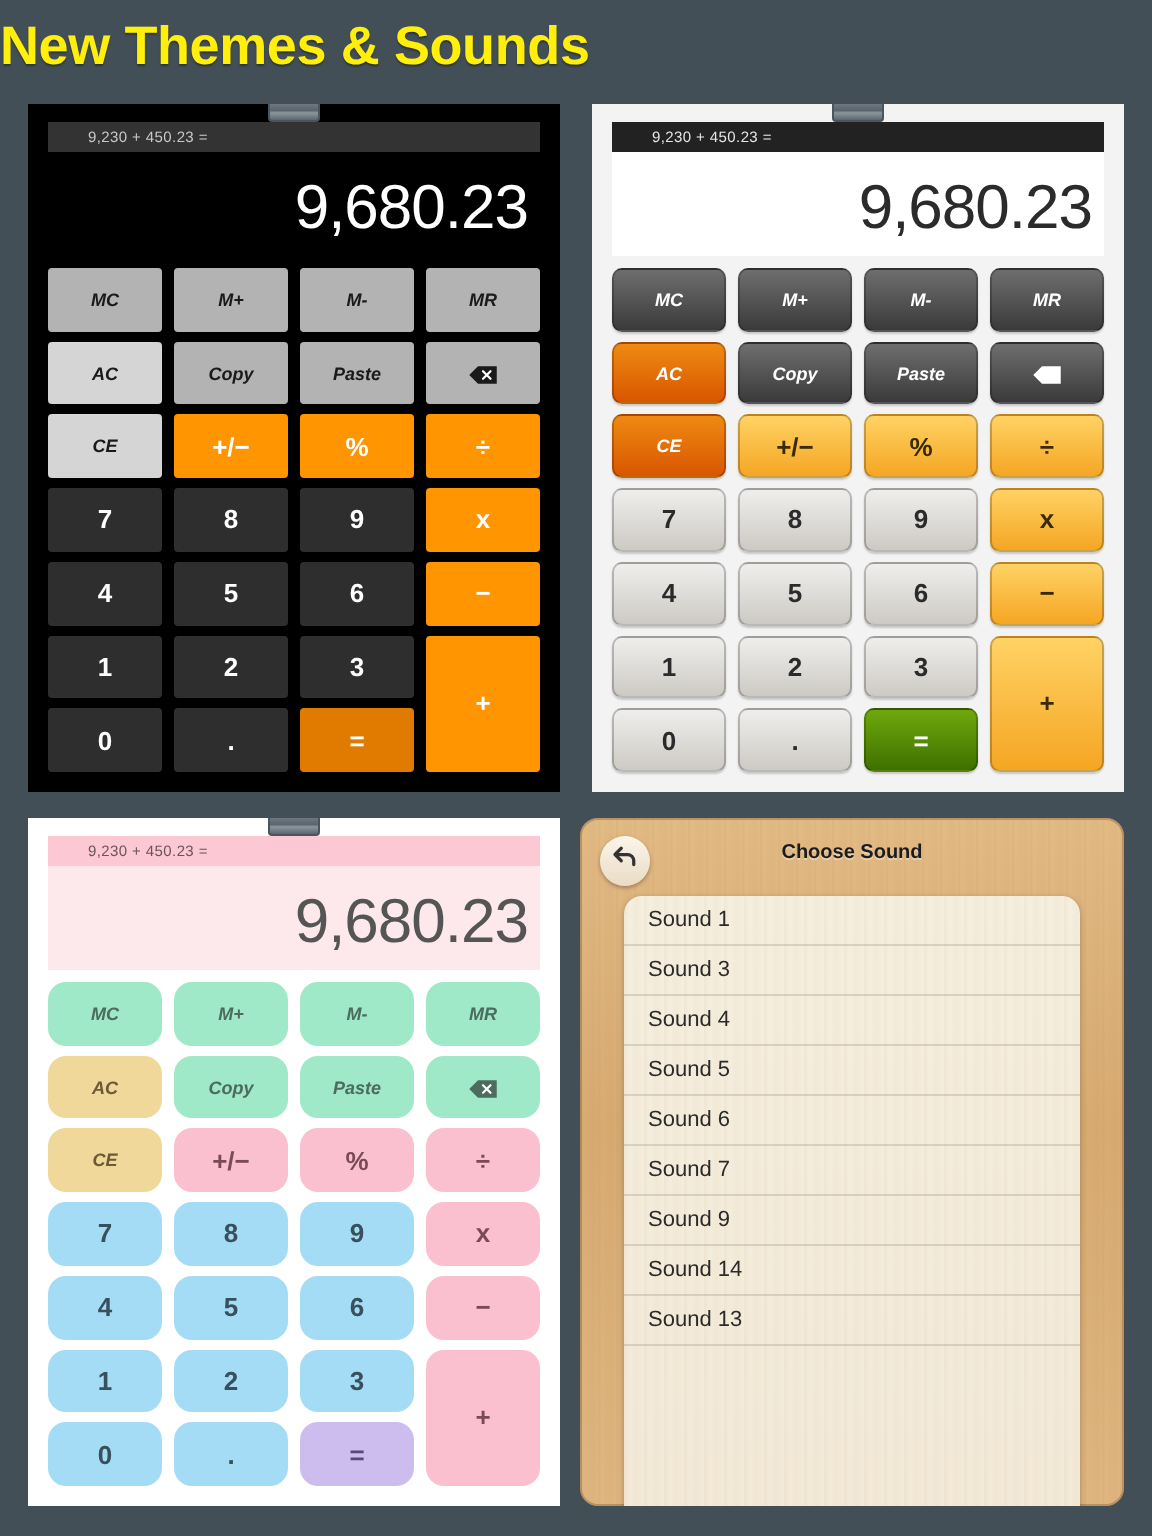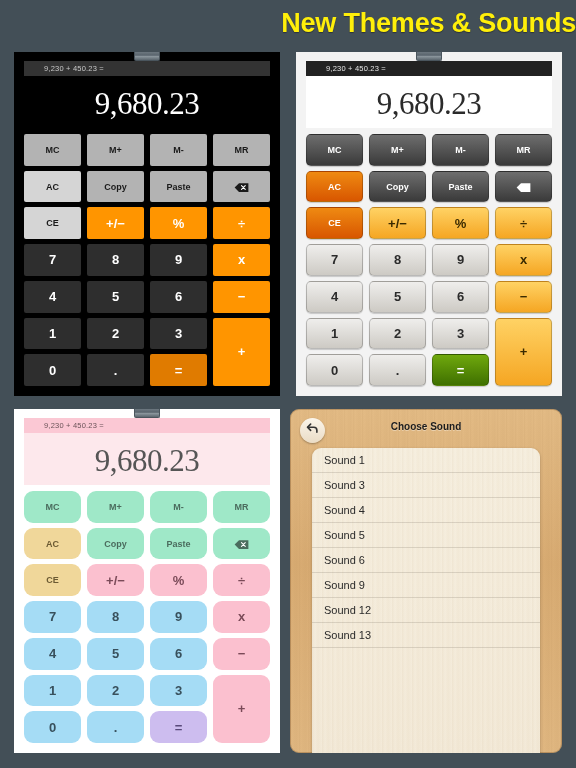--- a/index.html
+++ b/index.html
@@ -7,21 +7,21 @@
     width: 576px; height: 768px;
     background: #434f57;
     font-family: "Liberation Sans", sans-serif;
     overflow: hidden;
   }
   .screen { position: relative; width: 576px; height: 768px; background: #434f57; }
 
   
   .headline {
     position: absolute; top: 8px; left: 0; width: 576px;
-    text-align: right;
+    text-align: left;
     color: #ffef0a;
     font-size: 27px;
     font-weight: bold;
     letter-spacing: -0.2px;
     text-shadow: 0 1px 1px rgba(0,0,0,.35);
   }
 
   
   .device { position: absolute; overflow: hidden; }
   .notch {
@@ -42,39 +42,39 @@
   #dev-pastel { left: 14px; top: 409px; width: 266px; height: 344px; background: #fff; }
 
   
   .calc { position: absolute; inset: 0; display: flex; flex-direction: column; }
   .screenarea { margin: 9px 10px 0 10px; }
   .history {
     font-size: 7.5px; padding: 4px 6px 4px 20px;
     letter-spacing: .2px; height: 15px; line-height: 8px;
   }
   .display {
-    text-align: center; padding: 3px 6px 7px 6px;
+    text-align: right; padding: 3px 6px 7px 6px;
     font-size: 31px; font-weight: 300; letter-spacing: -0.5px;
-    height: 52px; line-height: 50px; font-family: Liberation Serif, serif;
+    height: 52px; line-height: 50px;
   }
 
   .keys {
     flex: 1; margin: 6px 10px 10px 10px;
     display: grid;
     grid-template-columns: repeat(4, 1fr);
     grid-template-rows: repeat(7, 1fr);
     gap: 5px 6px;
   }
   .key {
     display: flex; align-items: center; justify-content: center;
     font-size: 11px; font-weight: bold;
     user-select: none;
   }
   .key.num { font-size: 13px; }
-  .key.small { font-size: 9px; }
+  .key.small { font-size: 9px; font-style: italic; }
   .key.op { font-size: 13px; }
   .key.plus { grid-row: span 2; }
 
   
   .t-dark .history { background: #333; color: #c9c9c9; }
   .t-dark .display { background: #000; color: #fff; }
   .t-dark .screenarea { margin: 9px 10px 0 10px; }
   .t-dark .key { border-radius: 2px; }
   .t-dark .k-mem { background: #b3b3b3; color: #1a1a1a; }
   .t-dark .k-ac  { background: #d5d5d5; color: #1a1a1a; }
@@ -466,24 +466,27 @@
         <div class="sound-row">
           <span>Sound 4</span>
         </div>
         <div class="sound-row">
           <span>Sound 5</span>
         </div>
         <div class="sound-row">
           <span>Sound 6</span>
         </div>
         <div class="sound-row">
+          <span>Sound 7</span>
+        </div>
+        <div class="sound-row">
           <span>Sound 9</span>
         </div>
         <div class="sound-row">
-          <span>Sound 12</span>
+          <span>Sound 14</span>
         </div>
         <div class="sound-row">
           <span>Sound 13</span>
         </div>
       </div>
   </div>
 
 </div>
 
 </body></html>

